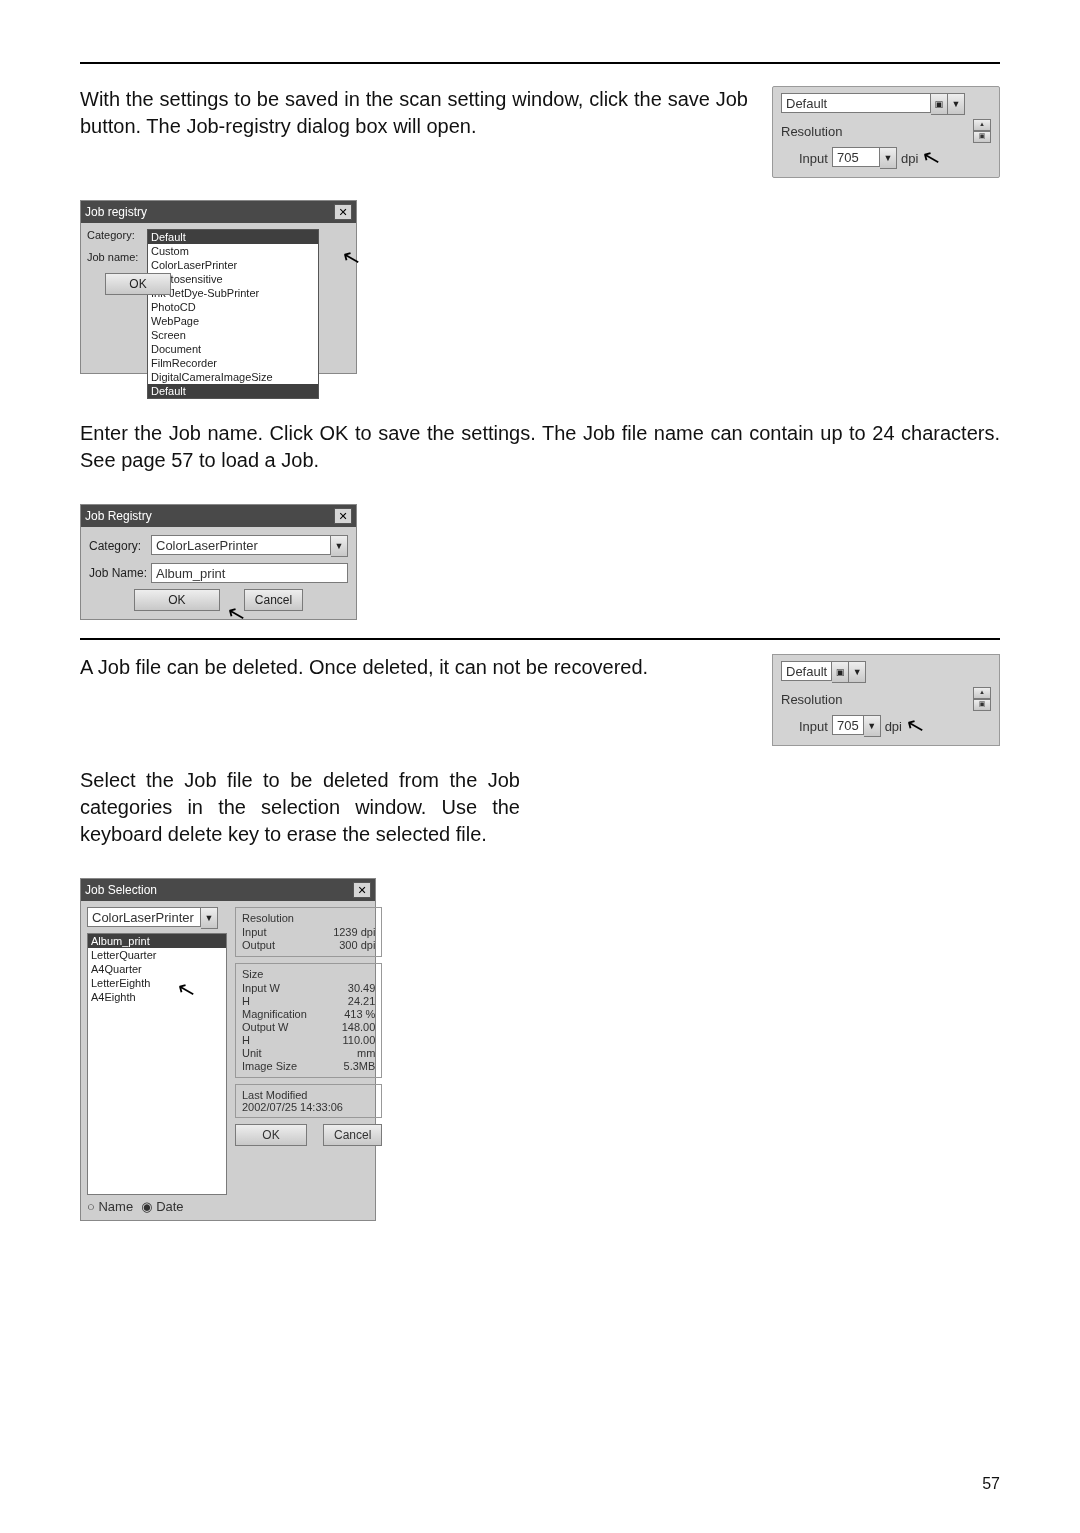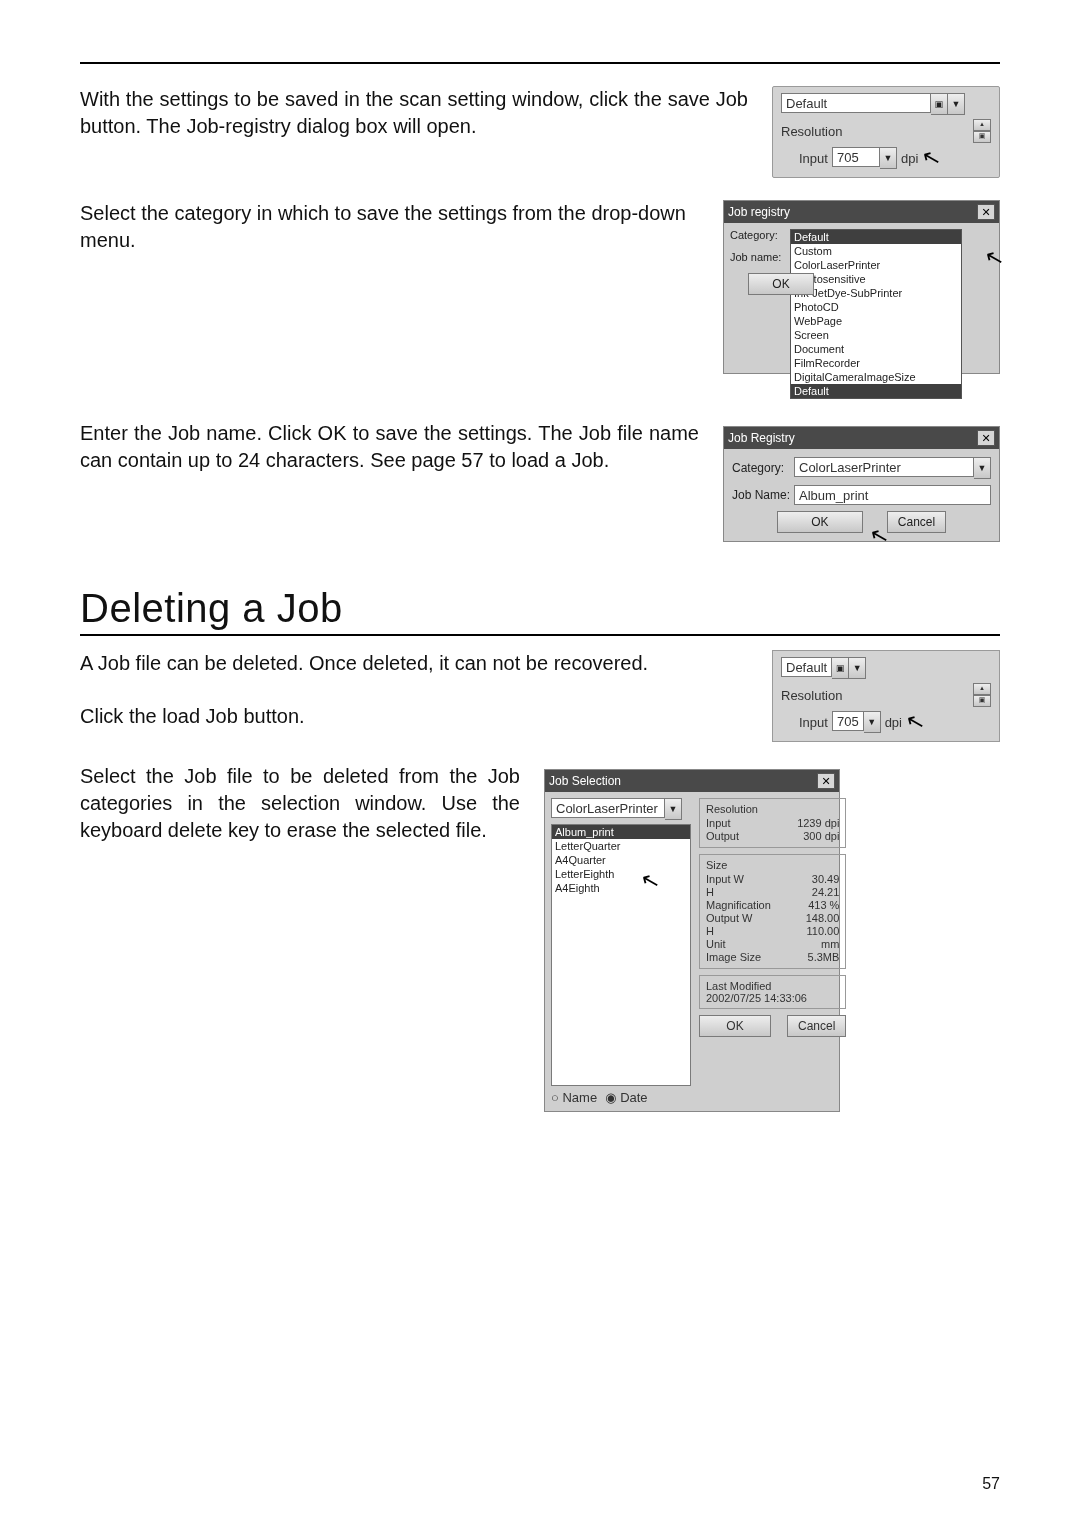--- a/index.html
+++ b/index.html
@@ -117,23 +117,20 @@
               <span class="btn">▼</span>
             </span>
             <span class="lbl">dpi</span>
             <span class="cursor">↖</span>
           </div>
         </div>
       </div>
     </div>
 
     <div class="row" style="margin-top:22px;">
-      <div class="col-text">
-        <p>Select the category in which to save the settings from the drop-down menu.</p>
-      </div>
       <div class="col-fig fig figB">
         <div class="titlebar">
           <span>Job registry</span>
           <span class="close">✕</span>
         </div>
         <div class="body">
           <div class="frow">
             <span class="flab">Category:</span>
             <div class="ddopen">
               <div class="hdr">Default</div>
@@ -154,21 +151,21 @@
             <span class="flab">Job name:</span>
           </div>
           <div style="position:absolute;top:50px;left:24px;">
             <span class="winbtn" style="width:44px;">OK</span>
           </div>
           <span class="cursor cursorB">↖</span>
         </div>
       </div>
     </div>
 
-    <div class="row" style="margin-top:46px;">
+    <div class="row" style="margin-top:46px;flex-direction:column;">
       <div class="col-text justify">
         <p>Enter the Job name. Click OK to save the settings. The Job file name can contain up to 24 characters. See page 57 to load a Job.</p>
       </div>
       <div class="col-fig fig figC">
         <div class="titlebar">
           <span>Job Registry</span>
           <span class="close">✕</span>
         </div>
         <div class="body">
           <div class="frow">
@@ -184,27 +181,25 @@
           </div>
           <div class="btns">
             <span class="winbtn ok">OK</span>
             <span class="winbtn">Cancel</span>
           </div>
           <span class="cursor cursorC">↖</span>
         </div>
       </div>
     </div>
 
-    <h1 style="margin-top:44px;">Deleting a Job</h1>
     <div class="hr"></div>
 
     <div class="row">
       <div class="col-text justify">
         <p>A Job file can be deleted. Once deleted, it can not be recovered.</p>
-        <p style="margin-top:26px;">Click the load Job button.</p>
       </div>
       <div class="col-fig fig figD">
         <div class="panel">
           <div class="figA-row1">
             <div class="dd">
               <span class="field main">Default</span>
               <span class="btn">▣</span>
               <span class="btn">▼</span>
             </div>
           </div>
@@ -221,21 +216,21 @@
               <span class="field inpfld">705</span>
               <span class="btn">▼</span>
             </span>
             <span class="lbl">dpi</span>
             <span class="cursor">↖</span>
           </div>
         </div>
       </div>
     </div>
 
-    <div class="row" style="margin-top:21px;">
+    <div class="row" style="margin-top:21px;flex-direction:column;">
       <div class="col-text justify" style="max-width:440px;">
         <p>Select the Job file to be deleted from the Job categories in the selection window. Use the keyboard delete key to erase the selected file.</p>
       </div>
       <div class="col-fig fig figE">
         <div class="titlebar">
           <span>Job Selection</span>
           <span class="close">✕</span>
         </div>
         <div class="body">
           <div class="leftcol">

